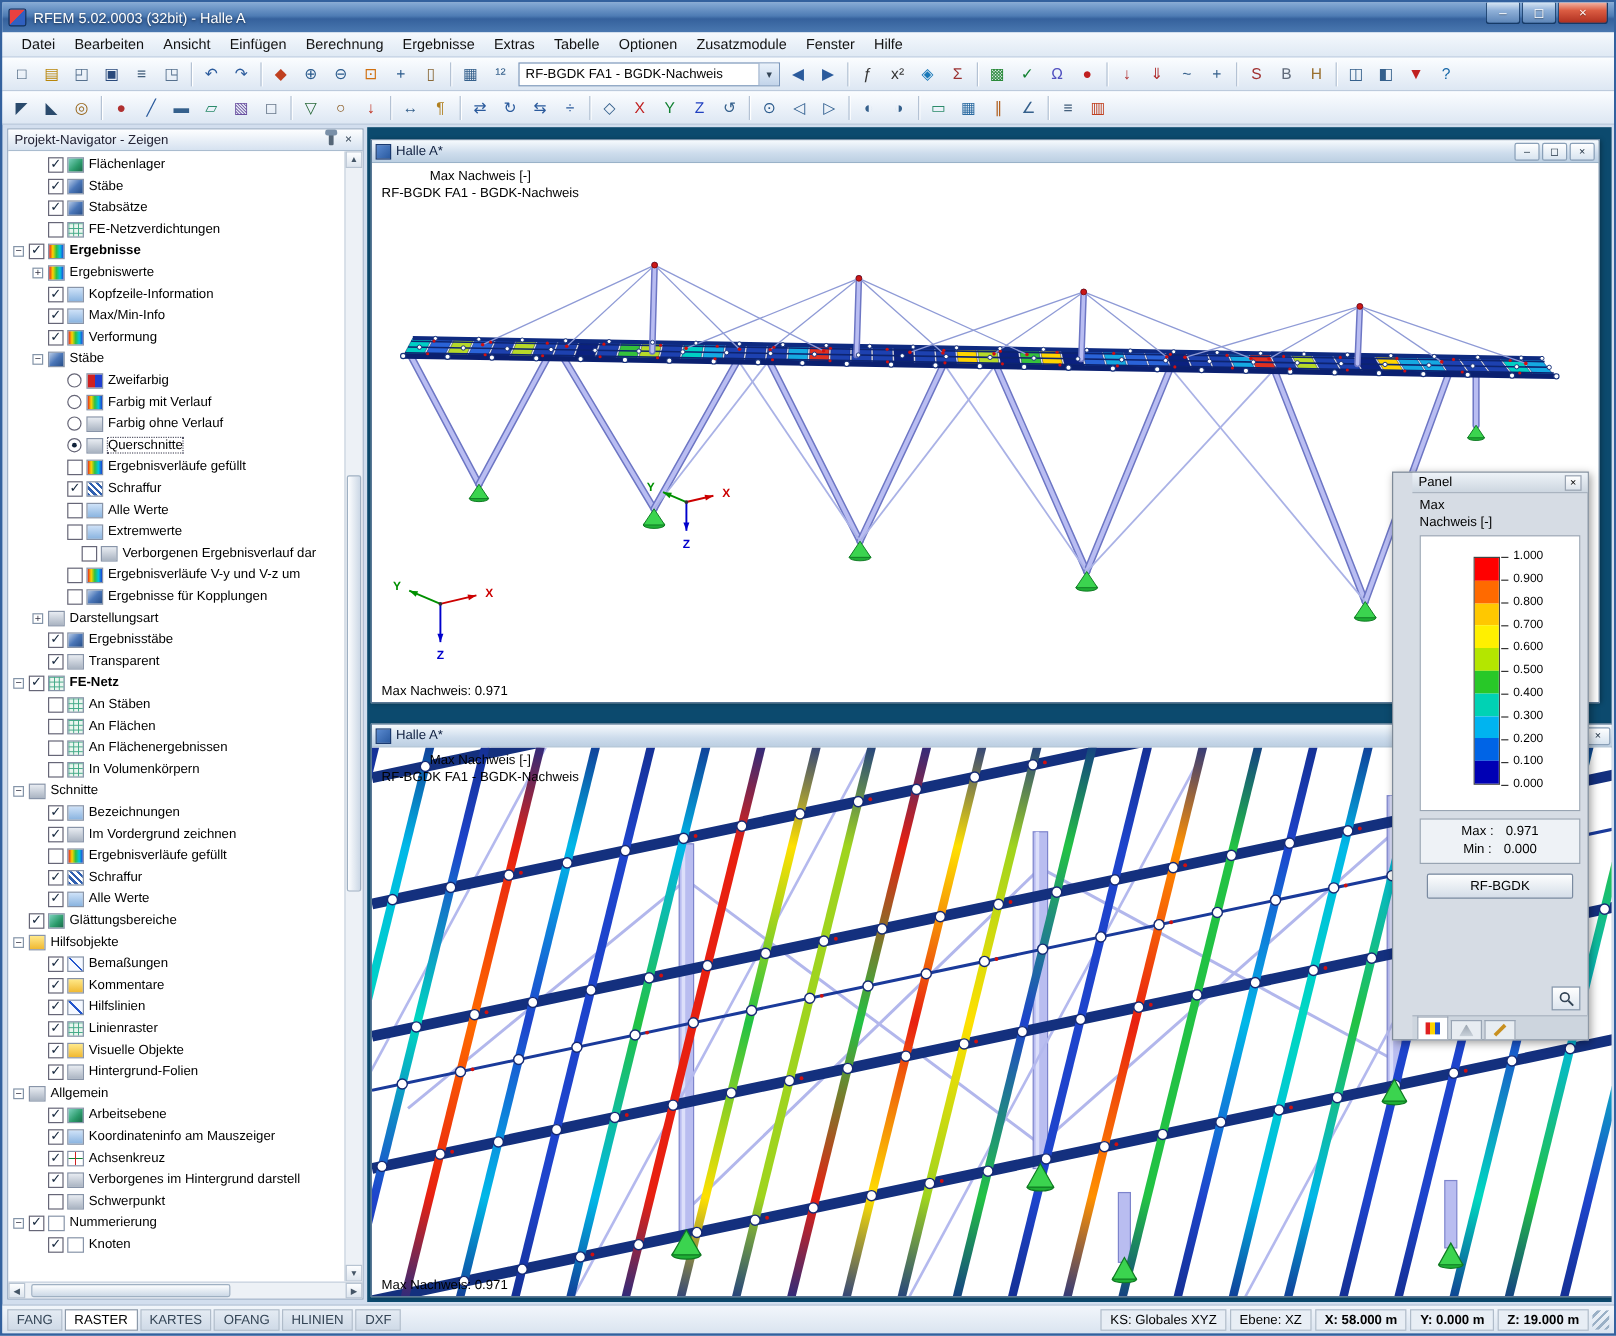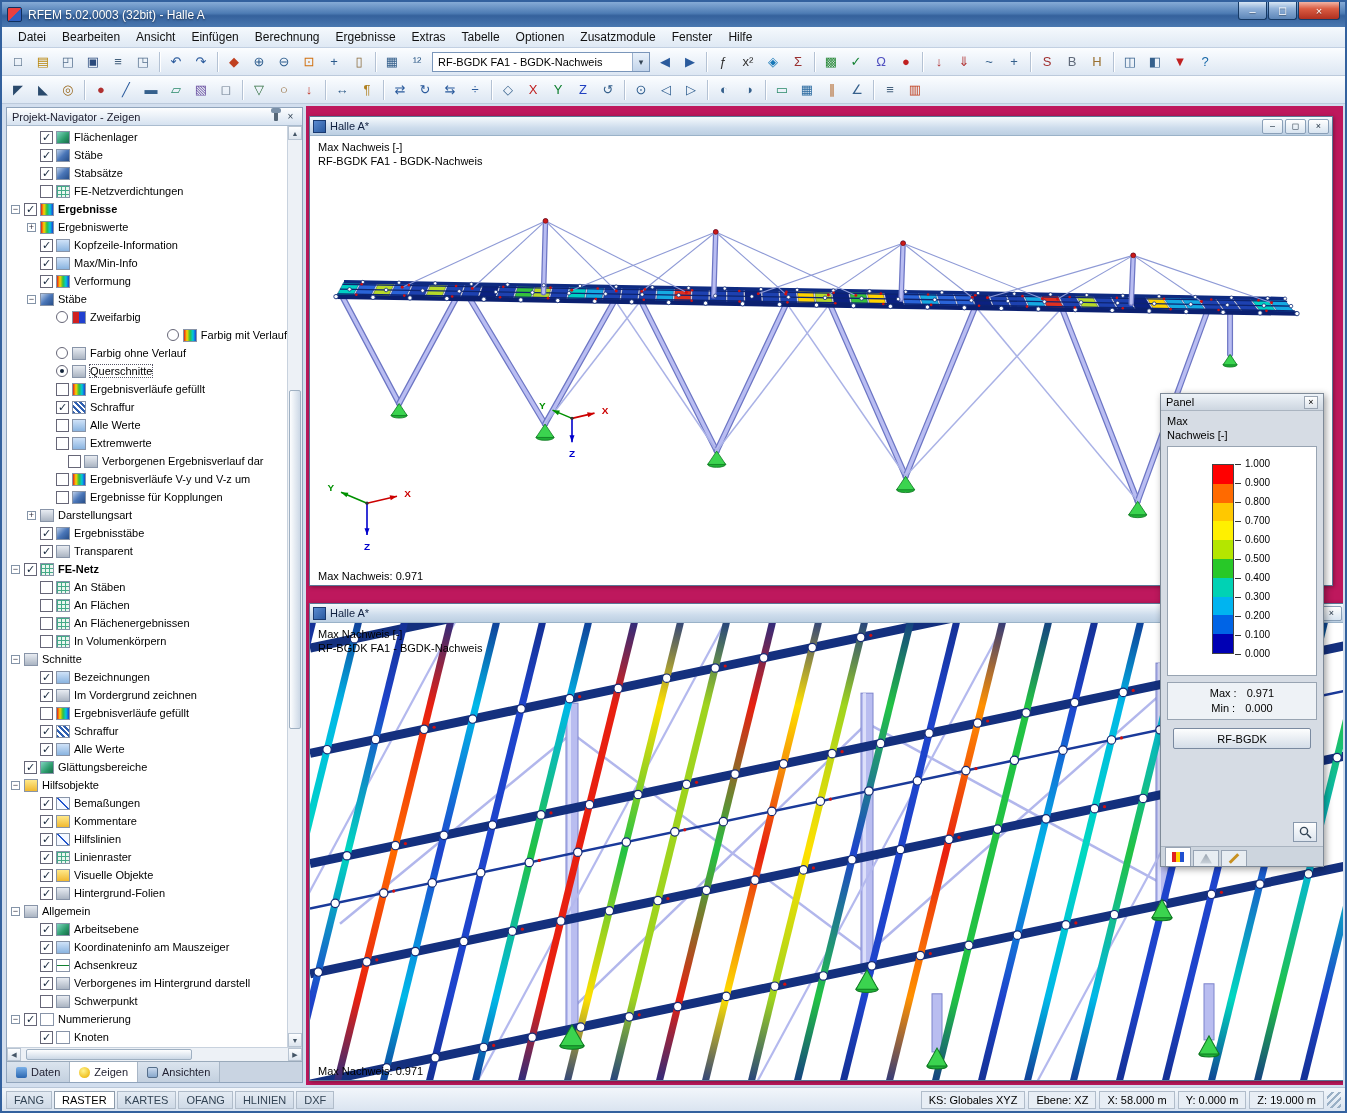--- a/index.html
+++ b/index.html
@@ -63,33 +63,33 @@
 .htrack{flex:1;position:relative;}
 .hthumb{position:absolute;top:1px;bottom:1px;left:2%;width:62%;background:linear-gradient(#fdfeff,#ccd8e6);border:1px solid #9fb0c2;border-radius:2px;}
 .nav-tabs{height:21px;background:#c9d4e2;display:flex;border-top:1px solid #9aaabb;flex:none;}
 .nav-tab{display:flex;align-items:center;gap:4px;padding:0 9px;border-right:1px solid #a8b6c6;background:linear-gradient(#dbe4ee,#c3d0df);font-size:11px;color:#223;}
 .nav-tab.active{background:#fff;}
 .tab-ic{width:11px;height:11px;border-radius:2px;flex:none;}
 .tab-ic-daten{background:linear-gradient(#7ab0e8,#2a66b0);}
 .tab-ic-zeigen{background:radial-gradient(circle at 40% 35%,#fff490,#f0c020 70%,#c89010);border-radius:50%;}
 .tab-ic-ansichten{background:linear-gradient(#c8d8ec,#88a8cc);border:1px solid #556e8a;}
 
-.mdi{position:absolute;left:304px;right:2px;top:104px;bottom:26px;background:#be185d;overflow:hidden;}
+.mdi{position:absolute;left:304px;right:2px;top:104px;bottom:26px;background:#0c4a6e;overflow:hidden;text-align:center;}
 .vwin{position:absolute;background:#fff;border:1px solid #5a7896;box-shadow:1px 1px 4px rgba(0,0,0,.35);display:flex;flex-direction:column;}
 .vwin-title{height:19px;background:linear-gradient(#f6fafd,#cddcec 60%,#bccfe2);display:flex;align-items:center;padding:0 3px;border-bottom:1px solid #9ab2c8;font-size:11px;color:#102040;flex:none;}
 .vwin-icon{width:13px;height:13px;background:linear-gradient(135deg,#5a8ad0,#2a5aa0);border:1px solid #1a3a70;margin-right:4px;flex:none;}
 .vwin-btns{margin-left:auto;display:flex;gap:2px;}
 .vbtn{width:21px;height:15px;border:1px solid #8aa0b8;background:linear-gradient(#fff,#d8e4f0);font-size:9px;display:flex;align-items:center;justify-content:center;color:#234;border-radius:2px;}
 .vp{flex:1;position:relative;background:#fff;overflow:hidden;}
 .vp-legend{position:absolute;left:8px;top:4px;color:#000;line-height:14px;z-index:3;}
 .vp-status{position:absolute;left:8px;bottom:3px;color:#000;z-index:3;}
 #win-top{left:3px;top:10px;width:1024px;height:470px;}
 #win-bottom{left:3px;top:497px;width:1037px;height:478px;}
 
-.panel{position:absolute;left:1158px;top:391px;width:164px;height:474px;background:#d6dce4;border:1px solid #7e8a98;box-shadow:2px 2px 7px rgba(0,0,0,.38);display:flex;flex-direction:column;z-index:60;}
+.panel{position:absolute;left:1158px;top:391px;width:164px;height:474px;background:#d6dce4;border:1px solid #7e8a98;box-shadow:2px 2px 7px rgba(0,0,0,.38);display:flex;flex-direction:column;z-index:60;padding-left:16px;}
 .panel-title{height:17px;background:linear-gradient(#eef3f8,#cdd6e0);display:flex;align-items:center;padding:0 5px;border-bottom:1px solid #aab4c0;flex:none;}
 .panel-close{margin-left:auto;width:14px;height:13px;border:1px solid #99a4b2;display:flex;align-items:center;justify-content:center;font-size:9px;background:linear-gradient(#fff,#dde4ec);}
 .panel-cap{padding:3px 6px 2px;line-height:14px;flex:none;}
 .scale-box{margin:2px 6px;background:#fff;border:1px solid #98a4b2;height:230px;position:relative;flex:none;}
 .scale-bar{position:absolute;left:44px;top:17px;width:22px;height:190px;border:1px solid #444;display:flex;flex-direction:column;}
 .scale-band{flex:1;}
 .scale-tick{position:absolute;left:67px;width:6px;height:1px;background:#333;}
 .scale-lab{position:absolute;left:77px;font-size:10px;color:#000;}
 .stats-box{margin:4px 6px 0;background:#eef2f6;border:1px solid #98a4b2;padding:3px 4px;flex:none;}
 .stat-row{display:flex;justify-content:center;gap:10px;line-height:15px;}
@@ -103,21 +103,21 @@
 .pt-scale{width:12px;height:10px;background:linear-gradient(#9aa4b0,#ccd4dc);clip-path:polygon(50% 0,100% 100%,0 100%);}
 .pt-pencil{width:12px;height:3px;background:#c89020;transform:rotate(-45deg);}
 
 .statusbar{position:absolute;left:0;right:0;bottom:0;height:24px;background:linear-gradient(#f2f6fb,#dae4f0);border-top:1px solid #b8c6d8;display:flex;align-items:center;padding:2px 4px;gap:3px;}
 .sb-msg{width:575px;height:18px;border:1px solid #b0bcca;border-top-color:#8c9aaa;background:#eef2f7;display:flex;align-items:center;padding:0 6px;flex:none;}
 .sb-toggles{display:flex;gap:2px;flex:none;}
 .sb-toggle{height:18px;padding:0 7px;border:1px solid #b0bcca;display:flex;align-items:center;background:linear-gradient(#e4ebf3,#cfdae7);color:#345;}
 .sb-toggle.active{background:#fff;border-color:#8c9aaa;color:#000;}
 .sb-gap{flex:1;}
 .sb-field{height:18px;border:1px solid #b0bcca;background:#e8eef5;display:flex;align-items:center;padding:0 7px;flex:none;white-space:nowrap;}
-.sb-coords{display:flex;gap:3px;flex:none;}
+.sb-coords{display:flex;gap:3px;flex:none;font-weight:bold;}
 .sb-grip{width:14px;height:16px;background:repeating-linear-gradient(135deg,transparent 0 3px,#9ab0c6 3px 5px);flex:none;}
 </style>
 </head>
 <body>
 
 <div class="app">
 
   <div class="titlebar">
     <div class="app-icon"></div>
     <span class="title-text">RFEM 5.02.0003 (32bit) - Halle A</span>
@@ -305,21 +305,21 @@
             <div class="texp">−</div>
             <div class="ticon ic-c2"></div>
             <span class="tlabel">Stäbe</span>
           </div>
           <div class="trow" style="padding-left: 36px;">
             <div class="texp-sp"></div>
             <div class="trb"></div>
             <div class="ticon ic-c9"></div>
             <span class="tlabel">Zweifarbig</span>
           </div>
-          <div class="trow" style="padding-left: 36px; justify-content: flex-end;">
+          <div class="trow" style="padding-left: 36px;">
             <div class="texp-sp"></div>
             <div class="trb"></div>
             <div class="ticon ic-c3"></div>
             <span class="tlabel">Farbig mit Verlauf</span>
           </div>
           <div class="trow" style="padding-left: 36px;">
             <div class="texp-sp"></div>
             <div class="trb"></div>
             <div class="ticon ic-c6"></div>
             <span class="tlabel">Farbig ohne Verlauf</span>
@@ -557,34 +557,20 @@
         <div class="sarrow">▼</div>
       </div>
     </div>
     <div class="hscroll">
       <div class="harrow">◀</div>
       <div class="htrack">
           <div class="hthumb"></div>
         </div>
       <div class="harrow">▶</div>
     </div>
-    <div class="nav-tabs">
-        <div class="nav-tab">
-          <div class="tab-ic tab-ic-daten"></div>
-          <span>Daten</span>
-        </div>
-        <div class="nav-tab active">
-          <div class="tab-ic tab-ic-zeigen"></div>
-          <span>Zeigen</span>
-        </div>
-        <div class="nav-tab">
-          <div class="tab-ic tab-ic-ansichten"></div>
-          <span>Ansichten</span>
-        </div>
-      </div>
   </div>
 
   <div class="mdi">
     <div class="vwin" id="win-top">
       <div class="vwin-title">
         <div class="vwin-icon"></div>
         <span>Halle A*</span>
         <div class="vwin-btns">
           <div class="vbtn">–</div>
           <div class="vbtn">◻</div>

